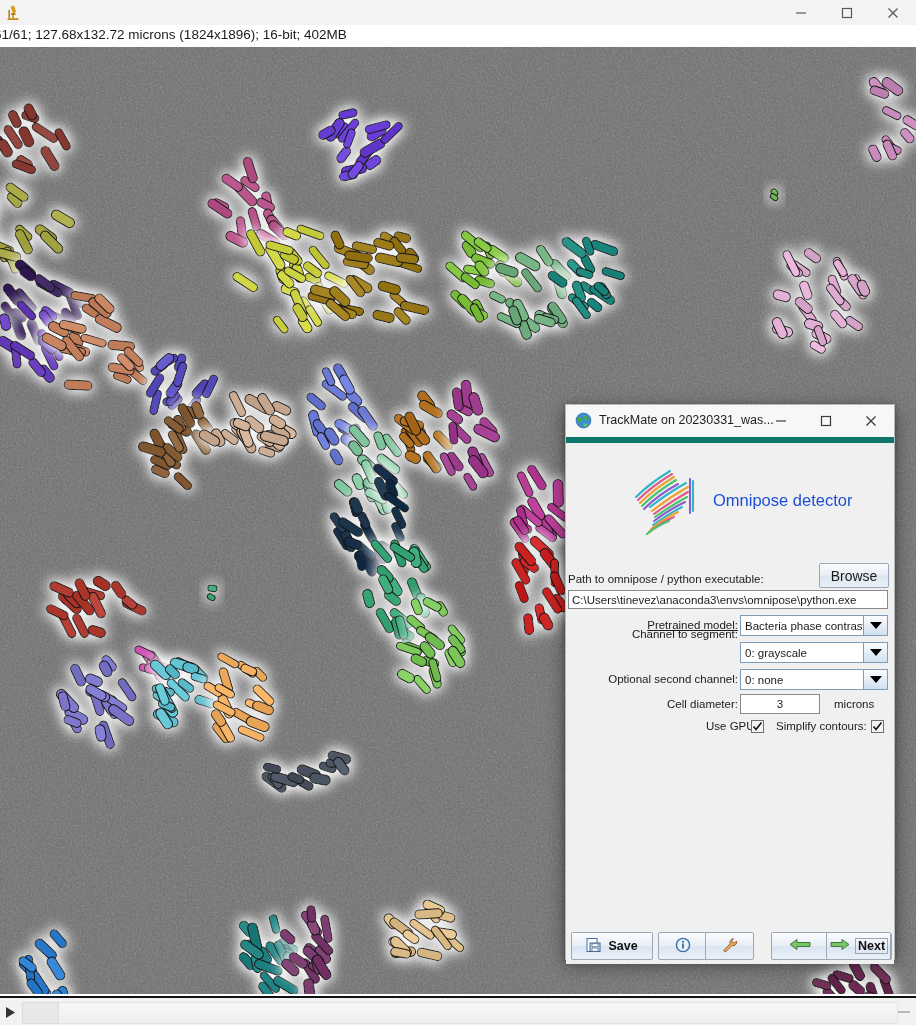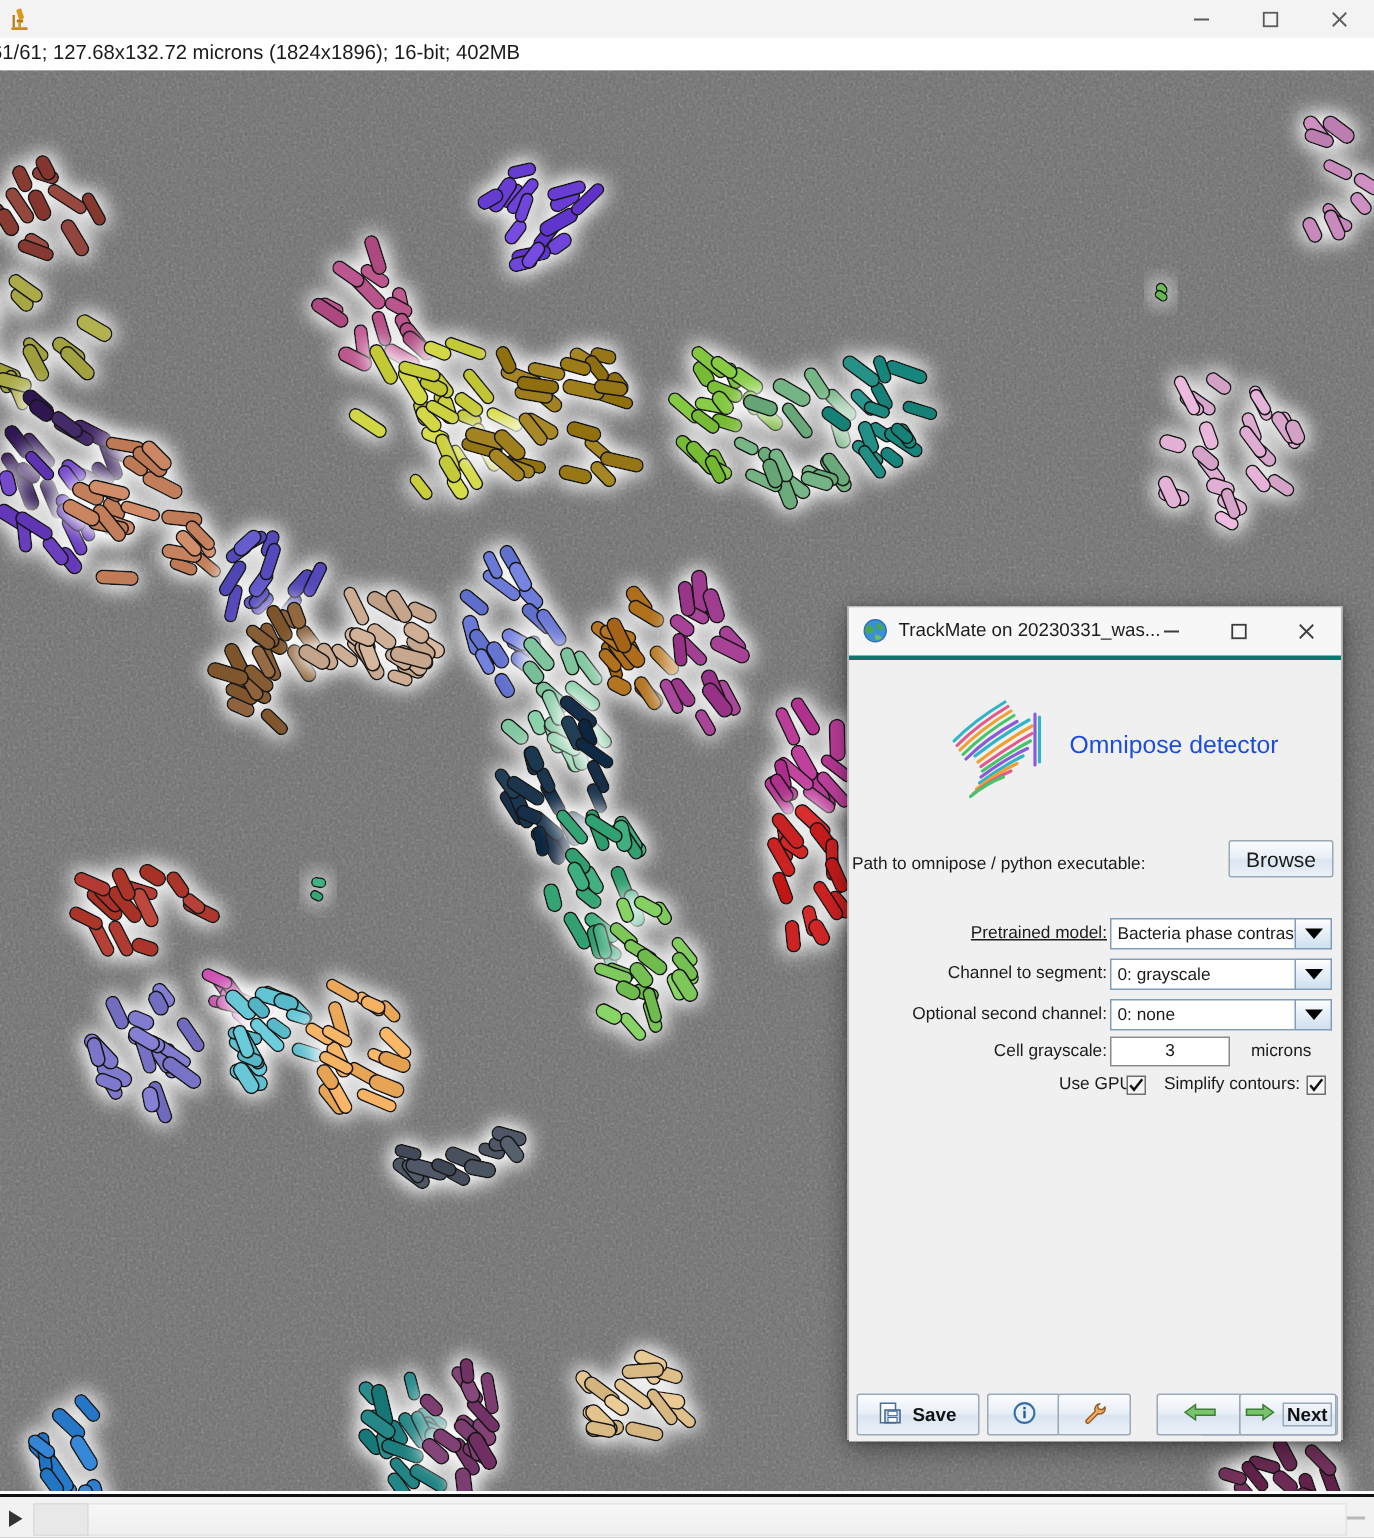--- a/index.html
+++ b/index.html
@@ -73,21 +73,21 @@
 
   
   .dialog{
     position:absolute;left:565px;top:404px;width:328px;height:554px;
     background:#f0f0f0;
     border:1px solid #b9b9b9;
     box-shadow:0 5px 18px rgba(0,0,0,.45), 0 1px 4px rgba(0,0,0,.3);
   }
   .dlg-titlebar{
     position:relative;height:32px;background:#f7f7f7;
-    border-bottom:3px solid #0f766e;
+    border-bottom:6px solid #0f766e;
   }
   .dlg-icon{position:absolute;left:9px;top:7px;width:17px;height:17px;}
   .dlg-title{
     position:absolute;left:33px;top:8px;font-size:12.5px;color:#1d1d1d;
     white-space:nowrap;
   }
   .dlg-wbtn{
     position:absolute;top:0;width:45px;height:32px;
     display:flex;align-items:center;justify-content:center;
   }
@@ -147,21 +147,21 @@
     display:flex;align-items:center;justify-content:center;cursor:pointer;
   }
   .tri-down{
     width:0;height:0;border-left:6px solid transparent;border-right:6px solid transparent;
     border-top:7px solid #000;
   }
   .combo-model{top:172px;}
   .combo-chan{top:199px;}
   .combo-chan2{top:226px;}
   .lbl-model{top:176px;right:156px;text-decoration:underline;}
-  .lbl-chan{top:203px;right:156px;}
+  .lbl-chan{top:185px;right:156px;}
   .lbl-chan2{top:230px;right:156px;}
 
   .diam-label{top:255px;right:156px;}
   .diam-input{
     position:absolute;left:174px;top:251px;width:80px;height:20px;
     background:#ffffff;border:1px solid #8a8a8a;box-sizing:border-box;
     font-size:11.5px;color:#1b1b1b;
     display:flex;align-items:center;justify-content:center;
   }
   .microns-label{left:268px;top:255px;}
@@ -1074,20 +1074,21 @@
               <path d="M69 14 L69 44" stroke="#2fb5c8"></path>
             </g>
           </svg>
         </span>
         <div class="logo-text">Omnipose detector</div>
       </div>
 
 
       <div class="lbl path-label">Path to omnipose / python executable:</div>
       <div class="browse-btn">Browse</div>
+      <div class="path-input">C:\Users\tinevez\anaconda3\envs\omnipose\python.exe</div>
 
       <div class="lbl lbl-model">Pretrained model:</div>
       <div class="combo combo-model">
         <div class="cbox">Bacteria phase contrast</div>
         <div class="carrow">
             <span class="tri-down"></span>
           </div>
       </div>
 
       <div class="lbl lbl-chan">Channel to segment:</div>
@@ -1099,21 +1100,21 @@
       </div>
 
       <div class="lbl lbl-chan2">Optional second channel:</div>
       <div class="combo combo-chan2">
         <div class="cbox">0: none</div>
         <div class="carrow">
             <span class="tri-down"></span>
           </div>
       </div>
 
-      <div class="lbl diam-label">Cell grayscale:</div>
+      <div class="lbl diam-label">Cell diameter:</div>
       <div class="diam-input">3</div>
       <div class="lbl microns-label">microns</div>
 
       <div class="lbl gpu-label">Use GPU:</div>
       <div class="cb cb-gpu">
         <svg width="11" height="11" viewBox="0 0 11 11">
             <polyline points="1.5,5.5 4,8.5 9.5,1.5" fill="none" stroke="#111" stroke-width="1.6"></polyline>
           </svg>
       </div>
 

